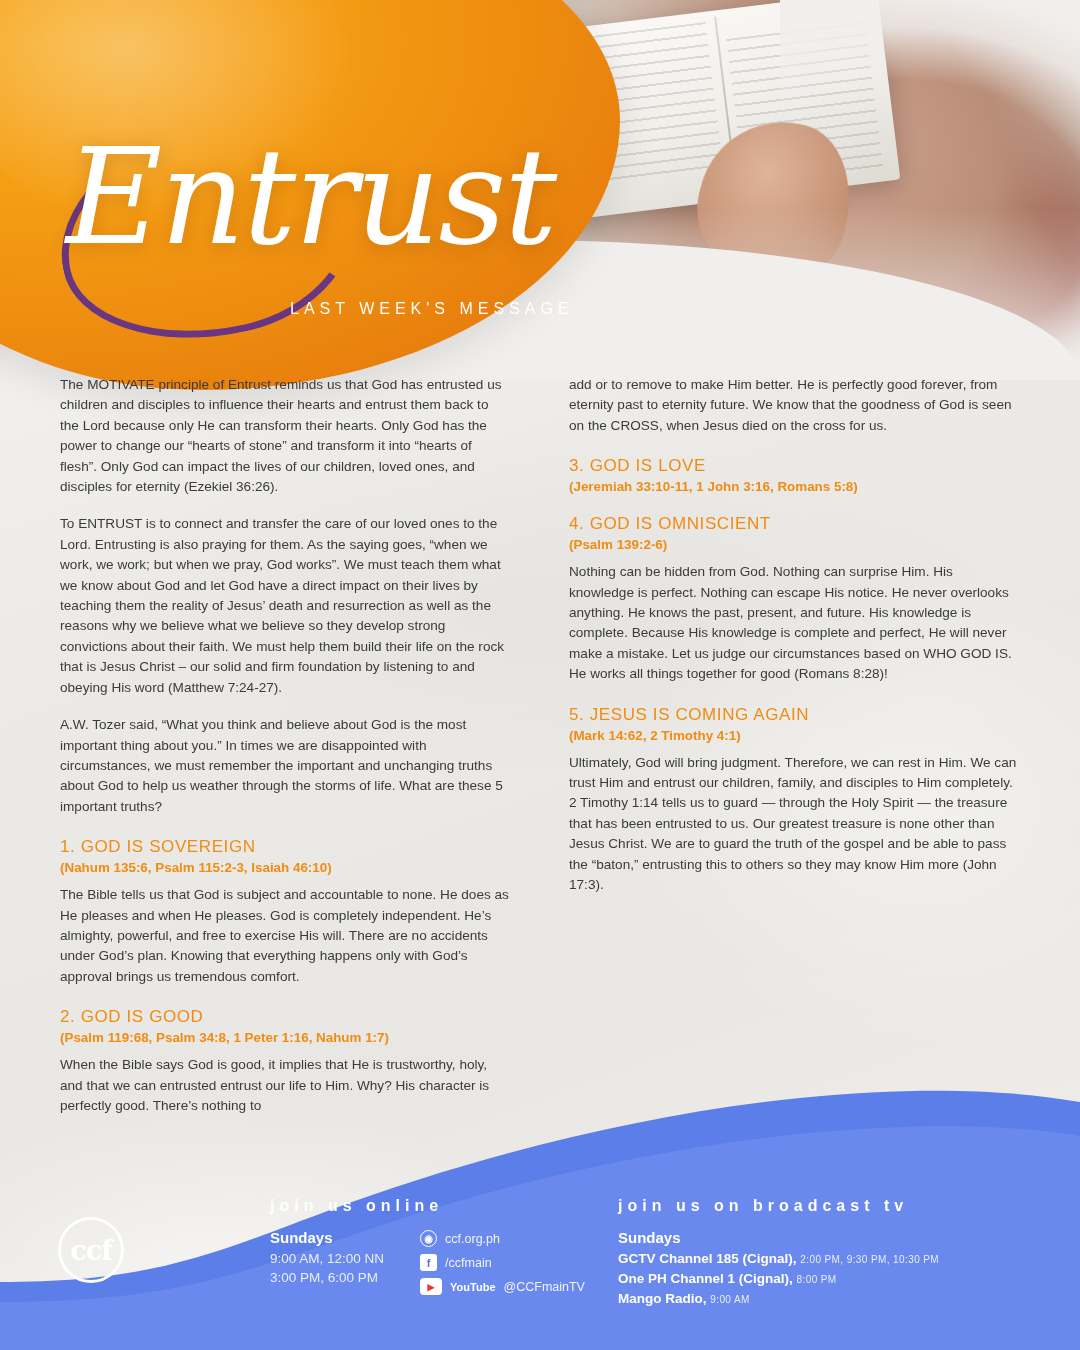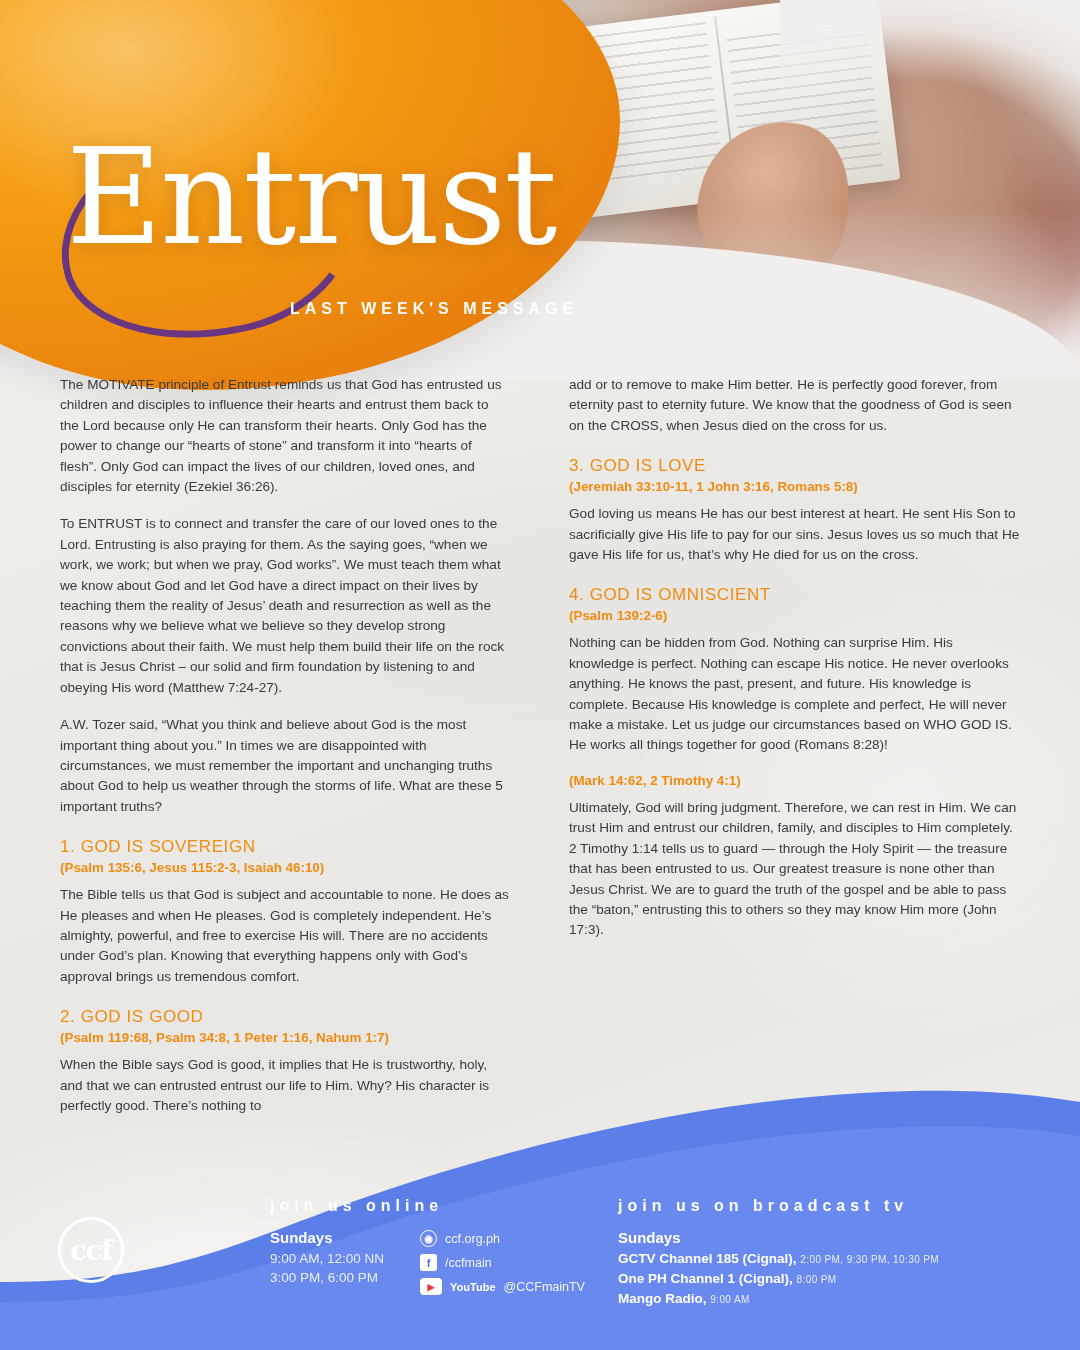--- a/index.html
+++ b/index.html
@@ -105,39 +105,40 @@
   }
   .brand-sub {
     font-family: "DejaVu Serif", serif;
     font-style: italic; font-size: 12px; letter-spacing: .6px;
     margin-top: 2px; opacity: .95;
   }
 
   .entrust {
     position: absolute; left: 66px; top: 120px; z-index: 7;
     font-family: "DejaVu Serif", serif;
+    font-style: italic;
     font-size: 132px;
     font-weight: 400;
     color: #ffffff;
     letter-spacing: -2px;
     text-shadow: 0 4px 18px rgba(120,60,0,.25);
   }
   .entrust-swirl {
     position: absolute; left: 58px; top: 122px; z-index: 6;
     width: 300px; height: 215px;
     border: 7px solid #5b2d8e;
     border-radius: 60% 40% 45% 55% / 55% 50% 50% 45%;
     border-right-color: transparent;
     border-top-color: transparent;
     transform: rotate(-12deg);
     opacity: .9;
   }
   .sub-label {
     position: absolute; left: 290px; top: 300px; z-index: 7;
-    color: #ffffff; font-size: 16px; letter-spacing: 5px; font-weight: 700;
+    color: #ffffff; font-size: 16px; letter-spacing: 5px; font-weight: 400;
   }
 
   
   .columns {
     position: absolute; left: 0; top: 375px; width: 1080px; height: 760px;
     padding: 0 60px;
     display: flex; gap: 58px;
     z-index: 5;
   }
   .col { width: 455px; }
@@ -227,39 +228,39 @@
   <div class="texture"></div>
 
   <div class="columns">
 
     <div class="col">
       <p class="body">The MOTIVATE principle of Entrust reminds us that God has entrusted us children and disciples to influence their hearts and entrust them back to the Lord because only He can transform their hearts. Only God has the power to change our “hearts of stone” and transform it into “hearts of flesh”. Only God can impact the lives of our children, loved ones, and disciples for eternity (Ezekiel 36:26).</p>
       <p class="body">To ENTRUST is to connect and transfer the care of our loved ones to the Lord. Entrusting is also praying for them. As the saying goes, “when we work, we work; but when we pray, God works”. We must teach them what we know about God and let God have a direct impact on their lives by teaching them the reality of Jesus’ death and resurrection as well as the reasons why we believe what we believe so they develop strong convictions about their faith. We must help them build their life on the rock that is Jesus Christ – our solid and firm foundation by listening to and obeying His word (Matthew 7:24-27).</p>
       <p class="body">A.W. Tozer said, “What you think and believe about God is the most important thing about you.” In times we are disappointed with circumstances, we must remember the important and unchanging truths about God to help us weather through the storms of life. What are these 5 important truths?</p>
 
       <h3 class="head">1. GOD IS SOVEREIGN</h3>
-      <div class="ref">(Psalm 135:6, Jesus 115:2-3, Isaiah 46:10)</div>
+      <div class="ref">(Nahum 135:6, Psalm 115:2-3, Isaiah 46:10)</div>
       <p class="body">The Bible tells us that God is subject and accountable to none. He does as He pleases and when He pleases. God is completely independent. He’s almighty, powerful, and free to exercise His will. There are no accidents under God’s plan. Knowing that everything happens only with God’s approval brings us tremendous comfort.</p>
 
       <h3 class="head">2. GOD IS GOOD</h3>
       <div class="ref">(Psalm 119:68, Psalm 34:8, 1 Peter 1:16, Nahum 1:7)</div>
       <p class="body">When the Bible says God is good, it implies that He is trustworthy, holy, and that we can entrusted entrust our life to Him. Why? His character is perfectly good. There’s nothing to</p>
     </div>
 
     <div class="col">
       <p class="body">add or to remove to make Him better. He is perfectly good forever, from eternity past to eternity future. We know that the goodness of God is seen on the CROSS, when Jesus died on the cross for us.</p>
 
       <h3 class="head">3. GOD IS LOVE</h3>
       <div class="ref">(Jeremiah 33:10-11, 1 John 3:16, Romans 5:8)</div>
-      <p class="body">God loving us means He has our best interest at heart. He sent His Son to sacrificially give His life to pay for our sins. Jesus loves us so much that He gave His life for us, that’s why He died for us on the cross.</p>
 
       <h3 class="head">4. GOD IS OMNISCIENT</h3>
       <div class="ref">(Psalm 139:2-6)</div>
       <p class="body">Nothing can be hidden from God. Nothing can surprise Him. His knowledge is perfect. Nothing can escape His notice. He never overlooks anything. He knows the past, present, and future. His knowledge is complete. Because His knowledge is complete and perfect, He will never make a mistake. Let us judge our circumstances based on WHO GOD IS. He works all things together for good (Romans 8:28)!</p>
 
+      <h3 class="head">5. JESUS IS COMING AGAIN</h3>
       <div class="ref">(Mark 14:62, 2 Timothy 4:1)</div>
       <p class="body">Ultimately, God will bring judgment. Therefore, we can rest in Him. We can trust Him and entrust our children, family, and disciples to Him completely. 2 Timothy 1:14 tells us to guard — through the Holy Spirit — the treasure that has been entrusted to us. Our greatest treasure is none other than Jesus Christ. We are to guard the truth of the gospel and be able to pass the “baton,” entrusting this to others so they may know Him more (John 17:3).</p>
     </div>
   </div>
 
   <div class="wave">
     <svg width="1080" height="300" viewBox="0 0 1080 300" xmlns="http://www.w3.org/2000/svg">
       <path d="M0,232 C150,232 210,205 330,160 C470,108 640,64 800,48 C920,36 1010,40 1080,52 L1080,300 L0,300 Z" fill="#5b7ee8"></path>
       <path d="M0,252 C160,252 230,228 350,186 C490,136 660,96 820,82 C940,72 1020,76 1080,86 L1080,300 L0,300 Z" fill="#6f8df0" opacity=".75"></path>
     </svg>

